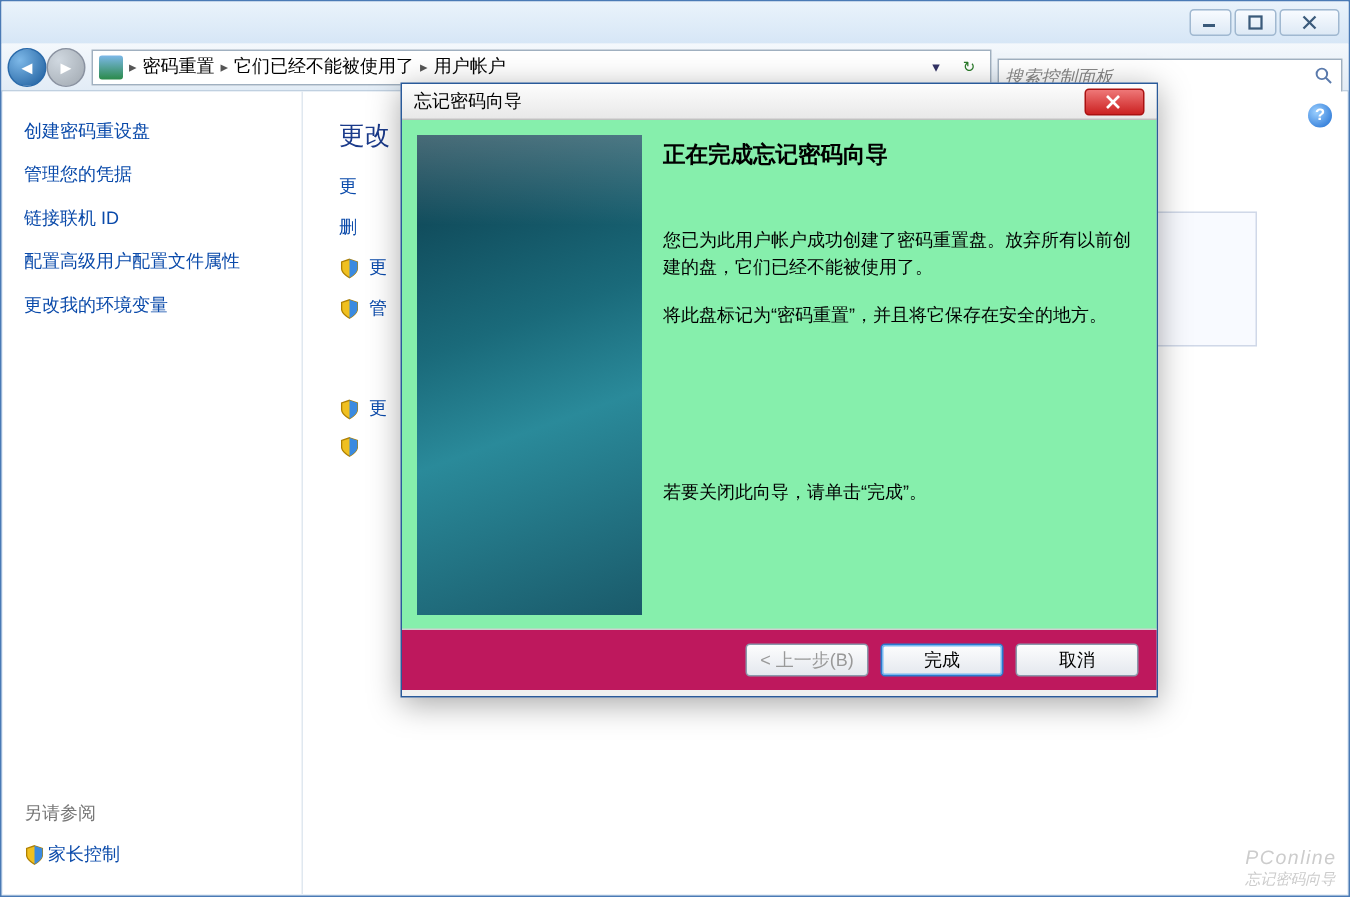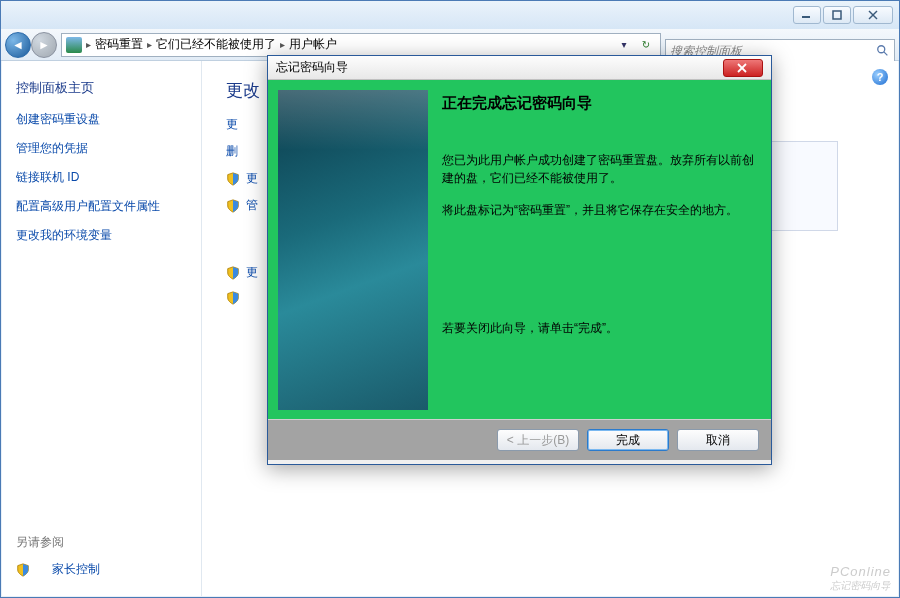--- a/index.html
+++ b/index.html
@@ -26,41 +26,41 @@
 .search-host { width: 230px; height: 24px; background: #fff; border: 1px solid #a0b0c0; display: flex; align-items: center; padding: 0 4px; font-size: 12px; color: #888; font-style: italic; margin-top: 13px; }
 .search-icon { width: 14px; height: 14px; margin-left: auto; }
 
 
 .content { position: absolute; top: 60px; left: 1px; right: 1px; bottom: 1px; background: #fff; display: flex; }
 .sidebar { width: 200px; padding: 18px 14px; font-size: 12px; border-right: 1px solid #e0e8f0; display:flex; flex-direction:column; }
 .sidebar-title { color: #1a3a8a; font-size: 13px; margin-bottom: 14px; }
 .side-link { color: #0a4aaa; margin-bottom: 12px; cursor: pointer; display:block; }
 .side-bottom { margin-top:auto; }
 .side-muted { color:#777; font-size:12px; margin-bottom:10px; }
-.side-bottom-row { display:flex; align-items:center; gap:22px; }
+.side-bottom-row { display:flex; align-items:center; gap:2px; }
 .shield-sm { width:14px; height:14px; }
 
 .main { flex: 1; padding: 18px 24px; font-size: 12px; position:relative; }
 .main-title { color: #1a3a8a; font-size: 17px; margin-bottom: 14px; }
 .main-item { display: flex; align-items: center; gap: 6px; color: #0a4aaa; margin-bottom: 10px; cursor:pointer; }
 .help-icon { position:absolute; top:8px; right:10px; width:16px; height:16px; border-radius:50%; background:radial-gradient(circle at 35% 35%, #9cd0ff, #1a6ad0); color:#fff; font-weight:bold; font-size:11px; display:flex; align-items:center; justify-content:center; cursor:pointer;}
 .acct-tile { position:absolute; right:60px; top:80px; width:90px; height:90px; border:1px solid #d0d8e8; background:#f8faff; }
 
 
 .modal { position: absolute; left: 266px; top: 54px; width: 505px; height: 410px; background: #f0f0f0; border: 1px solid #2a5a9a; box-shadow: 0 4px 20px rgba(0,0,0,.35); }
 .modal-title { height: 24px; background: linear-gradient(#fdfdfd,#e8e8e8); display: flex; align-items: center; padding: 0 8px; font-size: 12px; border-bottom: 1px solid #c0c0c0; }
 .modal-close { margin-left: auto; width: 40px; height: 18px; background: linear-gradient(#e77,#c22); border: 1px solid #a11; border-radius: 3px; color: #fff; display: flex; align-items: center; justify-content: center; font-size: 12px; cursor:pointer; }
-.modal-body { height: 340px; padding: 10px 10px 12px 10px; display: flex; gap: 14px; background:#22c55e; margin:0; border-bottom:1px solid #d0d0d0;}
+.modal-body { height: 340px; padding: 10px 10px 12px 10px; display: flex; gap: 14px; background:#86efac; margin:0; border-bottom:1px solid #d0d0d0;}
 .wizard-img { width: 150px; height: 320px; background: linear-gradient(160deg,#0b3a4a 0%, #1a6a7a 40%, #2a8a9a 60%, #1a5a6a 100%); position:relative; }
 .wizard-img::after{content:"";position:absolute;top:0;left:0;width:100%;height:60px;background:linear-gradient(rgba(255,255,255,.25),rgba(255,255,255,0));}
 .wizard-text { flex: 1; font-size: 12px; padding-top: 4px; }
 .wizard-head { font-size: 15px; font-weight: bold; margin-bottom: 38px; }
 .wizard-p { margin-bottom: 14px; line-height:1.5; }
 .wizard-end { margin-top: 100px; }
-.modal-foot { height: 40px; display: flex; align-items: center; justify-content: flex-end; gap: 8px; padding: 12px 12px; background:#a3a3a3;}
+.modal-foot { height: 40px; display: flex; align-items: center; justify-content: flex-end; gap: 8px; padding: 12px 12px; background:#be185d;}
 .btn { min-width: 82px; height: 22px; font-size: 12px; border: 1px solid #8a9aac; background: linear-gradient(#fdfdfd,#e4e8ee); border-radius: 3px; cursor: pointer; }
 .btn[disabled] { color: #999; cursor: default; }
 .btn.primary { border-color: #2a7acc; box-shadow: 0 0 0 1px #7ab8f0 inset; }
 
 
 .wm { position:absolute; right:8px; bottom:4px; font-size:13px; color:#ccc; font-style:italic; letter-spacing:1px;}
 .wm small{display:block;font-size:10px;letter-spacing:0;}
 </style>
 </head>
 <body>
@@ -108,21 +108,20 @@
       <span>搜索控制面板</span>
       <svg class="search-icon" viewBox="0 0 16 16">
           <circle cx="6" cy="6" r="4" fill="none" stroke="#5a7aac" stroke-width="1.5"></circle>
           <line x1="9" y1="9" x2="13" y2="13" stroke="#5a7aac" stroke-width="1.5"></line>
         </svg>
     </div>
   </div>
 
   <div class="content">
     <div class="sidebar">
-      <div class="sidebar-title">控制面板主页</div>
       <a class="side-link">创建密码重设盘</a>
       <a class="side-link">管理您的凭据</a>
       <a class="side-link">链接联机 ID</a>
       <a class="side-link">配置高级用户配置文件属性</a>
       <a class="side-link">更改我的环境变量</a>
       <div class="side-bottom">
         <div class="side-muted">另请参阅</div>
         <div class="side-bottom-row">
           <svg class="shield-sm" viewBox="0 0 16 16">
               <path d="M8 1 L14 3 V8 C14 12 8 15 8 15 C8 15 2 12 2 8 V3 Z" fill="#f0c020" stroke="#b08000"></path>

